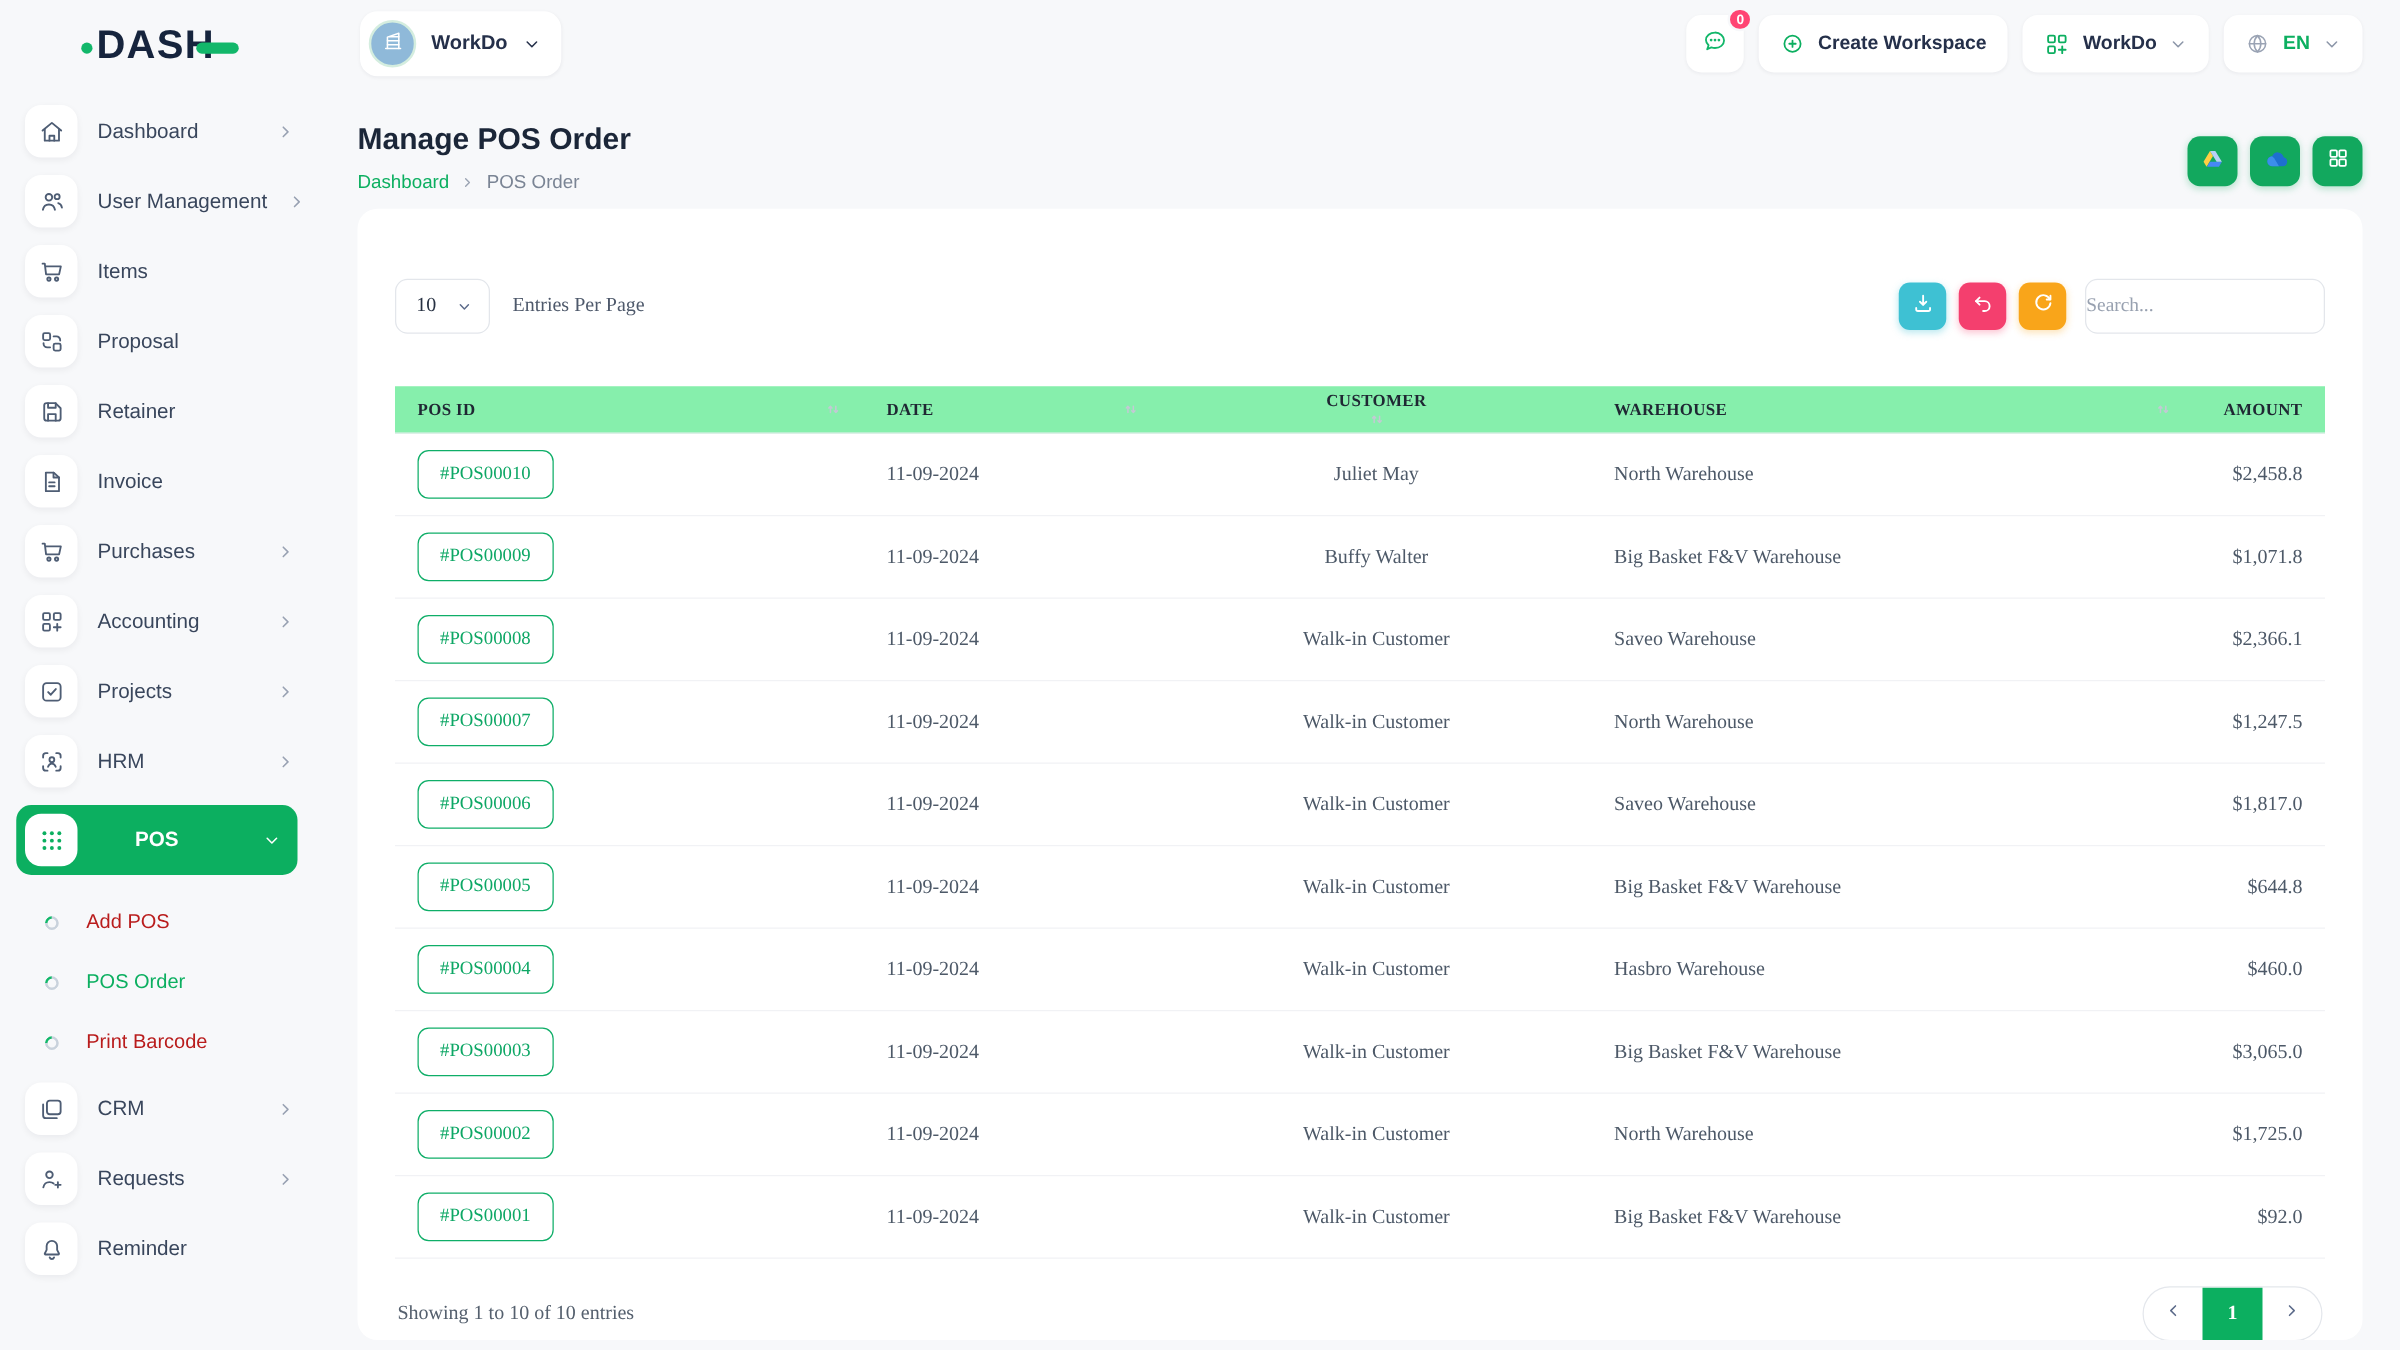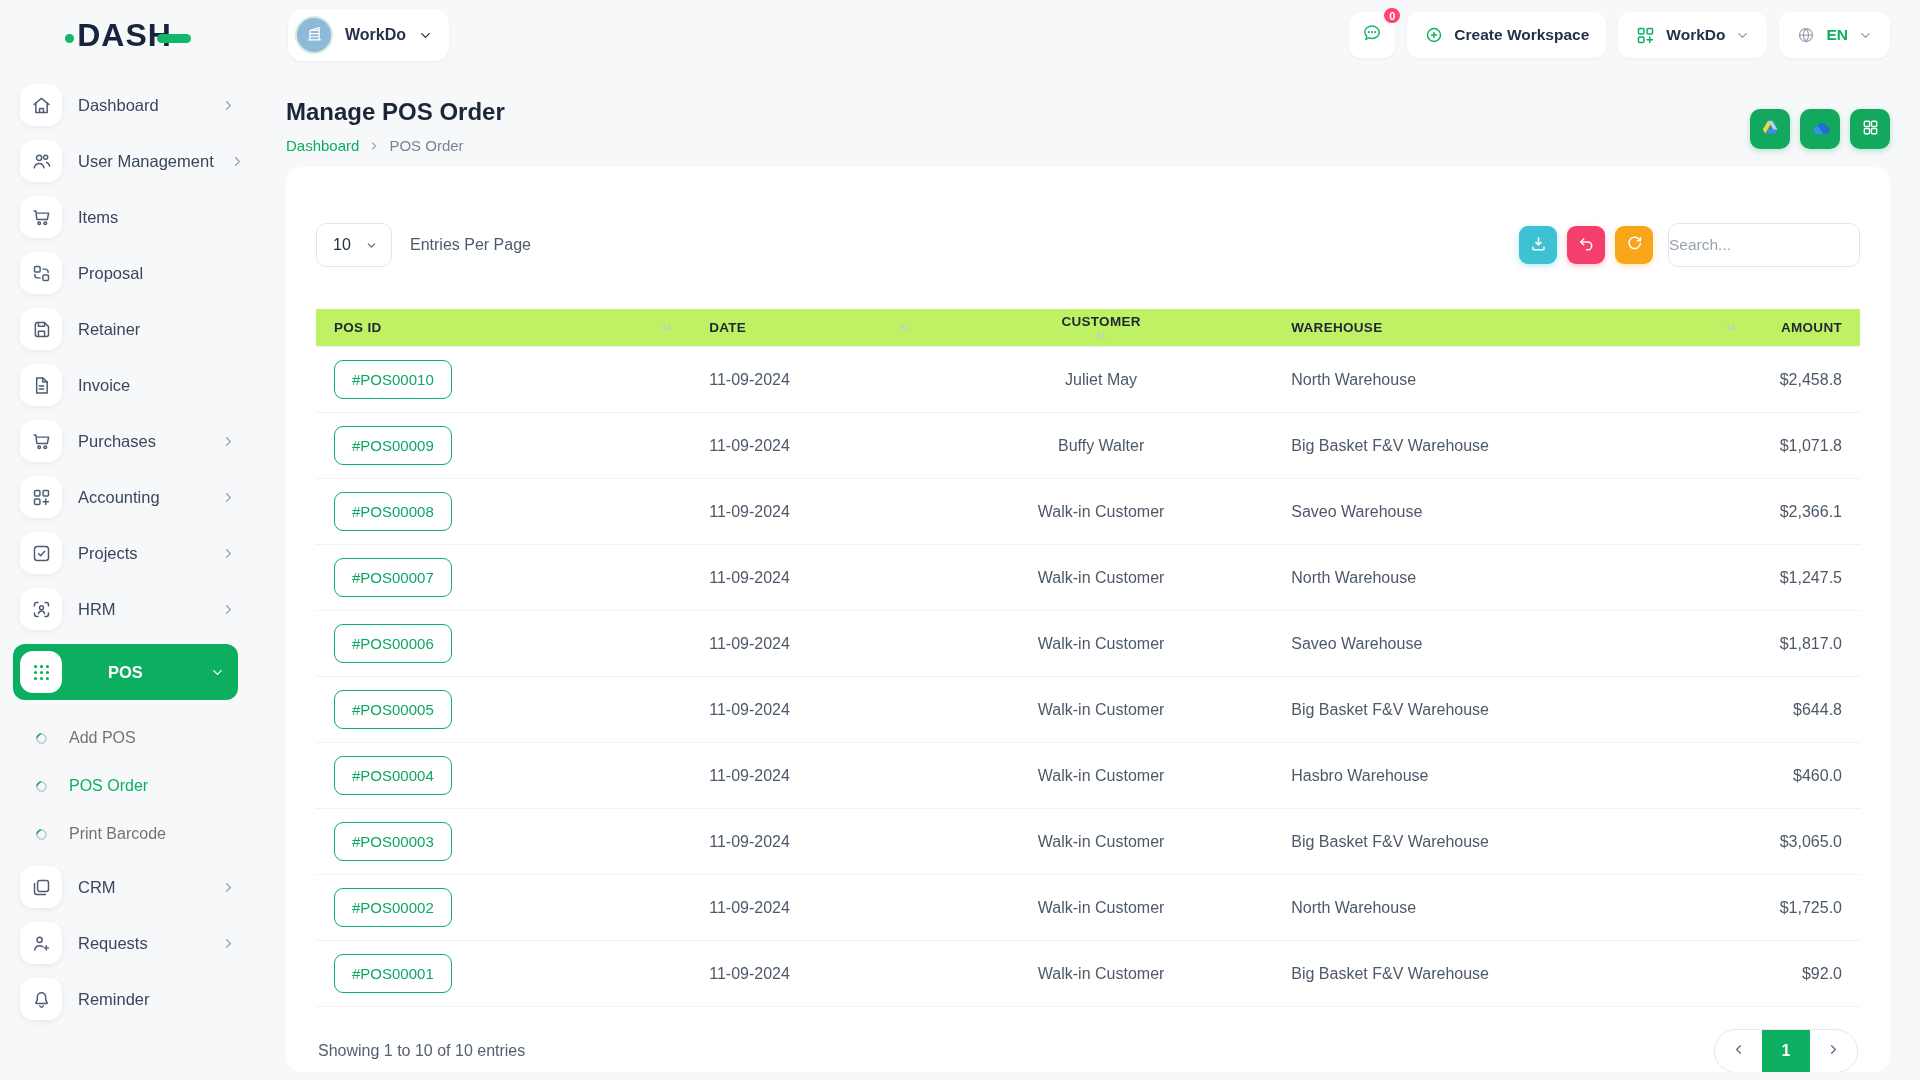--- a/index.html
+++ b/index.html
@@ -47,57 +47,57 @@
   .nav-label { flex:1; font-size:16.5px; font-weight:500; color:#39465C; white-space:nowrap; }
   .nav-chev { color:#98A1B2; display:flex; }
   .nav-item.active { background:#0CAF60; border-radius:12px; padding:7px 13px 7px 7px; margin-left:-7px; margin-right:-2px; height:56px; }
   .nav-item.active .nav-ic { color:#0CAF60; box-shadow:none; }
   .nav-item.active .nav-label { color:#fff; font-weight:700;margin-left:30px; }
   .nav-item.active .nav-chev { color:#fff; }
   .sub-list { margin:0 0 8px; }
   .sub-item { display:flex; align-items:center; gap:22px; height:48px; cursor:pointer; padding-left:16px; }
   .bullet { width:11px; height:11px; min-width:11px; border-radius:50%; border:2.5px solid #C9D2DC; border-top-color:#12B76A;
             transform:rotate(-45deg); }
-  .sub-label { font-size:16px; color:#737373; }
+  .sub-label { font-size:16px; color:#b91c1c; }
   .sub-item.active .sub-label { color:#0CAF60; }
   .sub-item .nav-chev { margin-left:auto; margin-right:8px; }
 
   
   .main { position:absolute; left:256px; top:70px; right:0; bottom:0; padding:26px 30px 8px; display:flex; flex-direction:column; }
   .page-head { display:flex; justify-content:space-between; align-items:center; }
   .page-title { font-size:24px; font-weight:700; color:#1B2638; margin:2px 0 11px; }
   .breadcrumb { display:flex; align-items:center; gap:9px; font-size:15px; }
   .bc-link { color:#0CAF60; cursor:pointer; }
   .bc-sep { color:#9AA3B2; display:flex; }
   .bc-current { color:#7A8494; }
   .head-actions { display:flex; gap:10px; margin-top:8px; }
   .ha-btn { width:40px; height:40px; border-radius:10px; background:#12A85E; display:flex; align-items:center; justify-content:center;
             cursor:pointer; box-shadow:0 2px 6px rgba(18,168,94,.28); }
 
   
   .card { flex:1; margin-top:13px; background:#fff; border-radius:16px; padding:56px 30px 0; overflow:hidden;
-          display:flex; flex-direction:column; }
+          display:flex; flex-direction:column;font-family:Liberation Serif, serif; }
   .controls { display:flex; align-items:center; }
   .select-box { width:76px; height:44px; border:1.5px solid #E3E6EB; border-radius:10px; display:flex; align-items:center;
                 justify-content:space-between; padding:0 13px 0 16px; cursor:pointer; }
   .select-value { font-size:16px; color:#273142; }
   .select-box .chev { color:#5C6B8A; display:flex; }
   .entries-label { margin-left:18px; font-size:16px; color:#4E596B; }
   .controls-right { margin-left:auto; display:flex; align-items:center; gap:10px; }
   .sq-btn { width:38px; height:38px; border-radius:9px; display:flex; align-items:center; justify-content:center; cursor:pointer; }
   .sq-teal { background:#3EC1D3; box-shadow:0 2px 6px rgba(62,193,211,.35); }
   .sq-pink { background:#F43F6E; box-shadow:0 2px 6px rgba(244,63,110,.3); }
   .sq-orange { background:#F9A51A; box-shadow:0 2px 6px rgba(249,165,26,.3); }
   .search-input { width:192px; height:44px; border:1.5px solid #E3E6EB; border-radius:10px; margin-left:5px; padding:0 0;
                   font-size:15.5px; font-family:inherit; color:#14532d; outline:none; }
   .search-input::placeholder { color:#98A1B0; }
 
   
   .table { margin-top:42px; }
-  .thead { display:flex; height:38px; align-items:center; background:#bef264; border-bottom:1px solid #EEF0F3; }
+  .thead { display:flex; height:38px; align-items:center; background:#86efac; border-bottom:1px solid #EEF0F3; }
   .th { font-size:13.5px; font-weight:700; color:#1F2733; letter-spacing:.3px; display:flex; align-items:center;
         justify-content:space-between; padding:0 18px; cursor:pointer; }
   .trow { display:flex; height:66px; align-items:center; border-bottom:1px solid #F1F2F5; }
   .td { font-size:16px; color:#4D5968; padding:0 18px; display:flex; align-items:center; }
   .col-pos { width:24.3%; } .col-date { width:15.4%; } .col-cust { width:22.3%;flex-direction:column; } .col-wh { width:31.2%; }
   .col-amt { flex:1; justify-content:flex-end; text-align:right; }
   .th.col-amt { justify-content:flex-end; }
   .sort { display:flex; }
   .pos-badge { display:inline-block; padding:11px 17px; border:1.5px solid #0FAE68; color:#0DA765; border-radius:9px;
                font-size:15px; line-height:1; background:#fff; cursor:pointer; }

